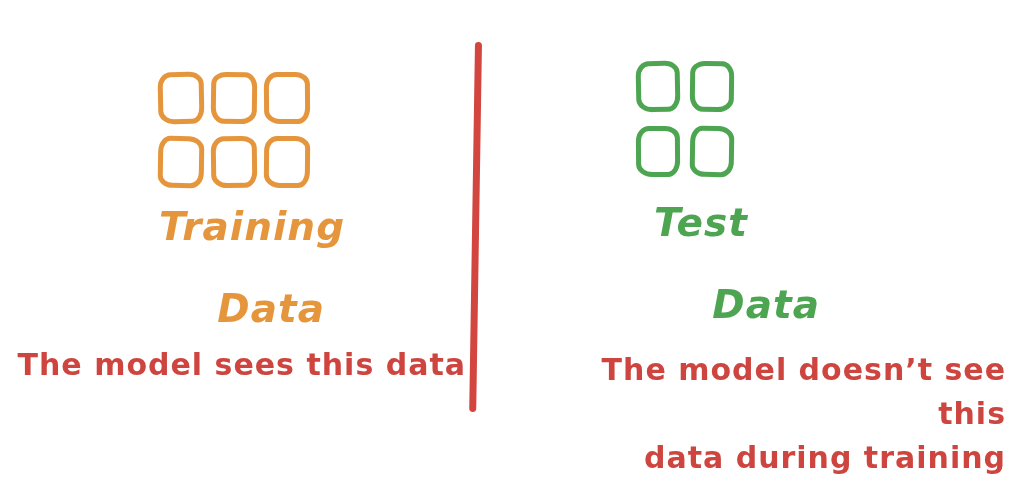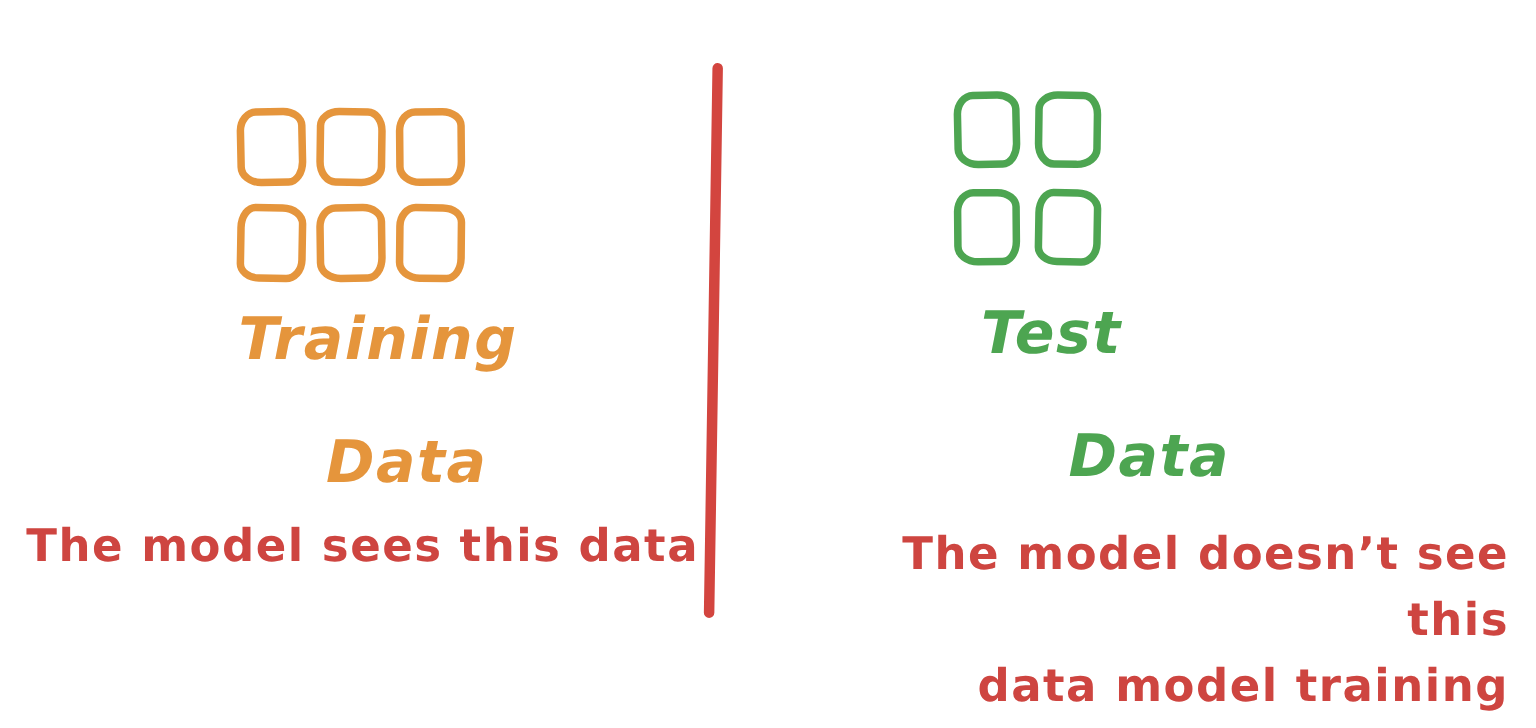--- a/index.html
+++ b/index.html
@@ -107,16 +107,16 @@
   </div>
 
   <div class="group-label label-test"><span>Test</span><br>
     <span>Data</span>
   </div>
 
   <div class="caption caption-left"><span>The model sees this data</span><br>
   </div>
 
   <div class="caption caption-right"><span>The model doesn’t see this</span><br>
-    <span>data model training</span>
+    <span>data during training</span>
   </div>
 
 </div>
 
 </body></html>

